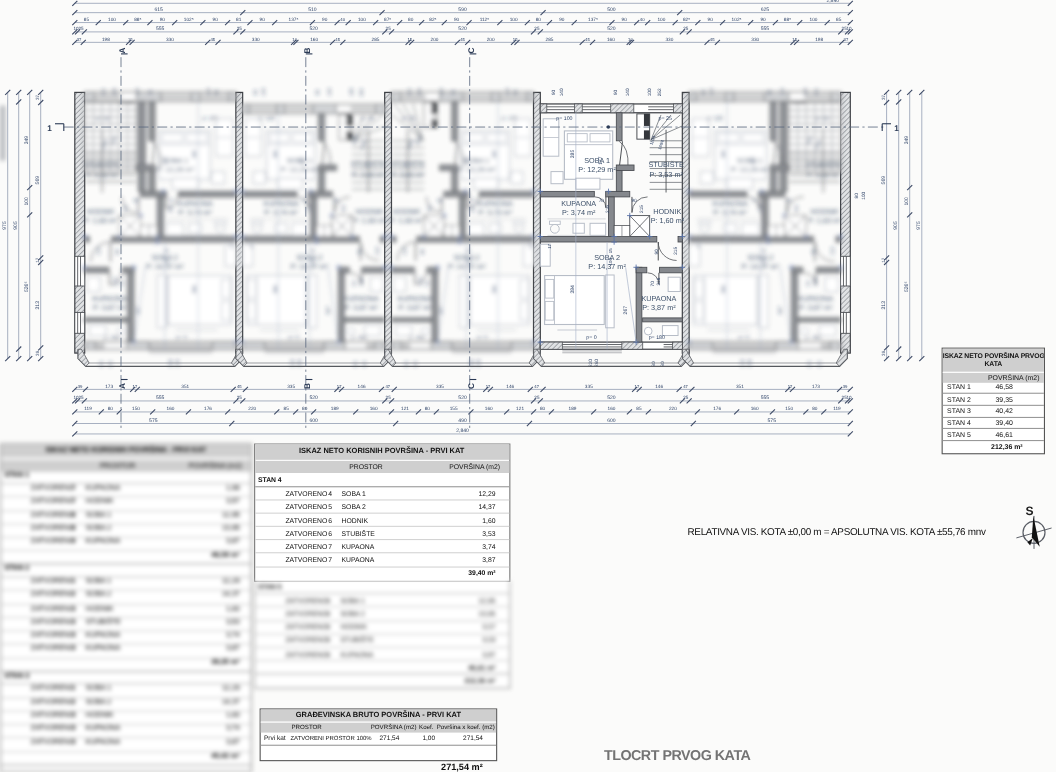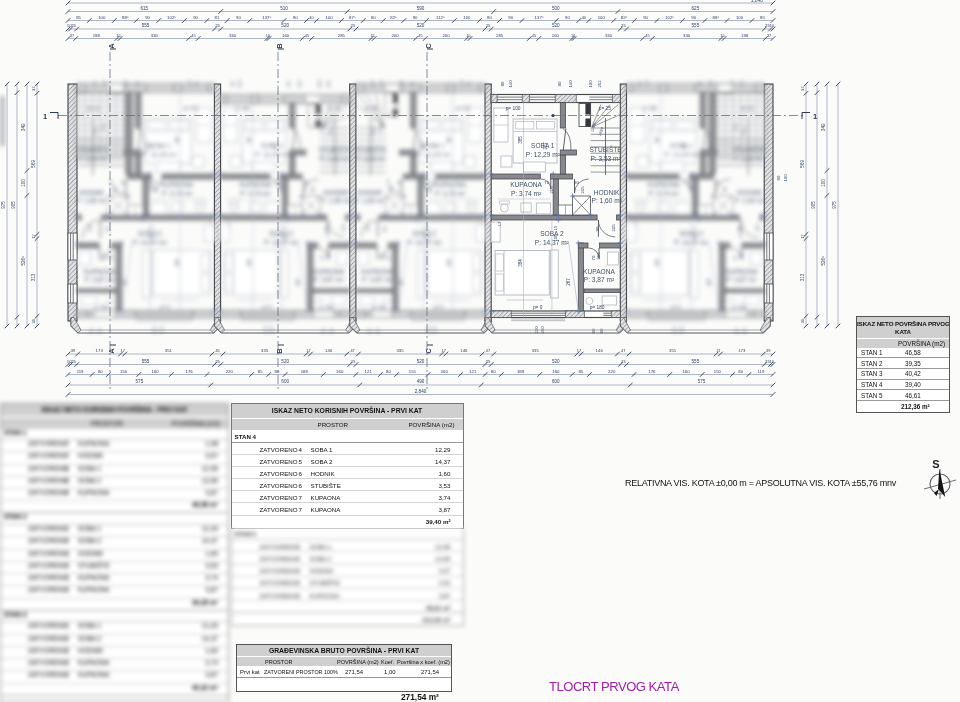--- a/index.html
+++ b/index.html
@@ -1601,13 +1601,13 @@
         <span style="position:absolute;left:147px;top:2.5px;">1,00</span>
         <span style="position:absolute;left:184px;top:2.5px;">271,54</span>
       </div>
       <div style="position:relative;height:13px;font-weight:bold;font-size:8.3px;">
         <span style="position:absolute;left:164px;top:14px;text-align:center;">271,54 m²</span>
       </div>
     </div>
 
 <div style="position:absolute;left:625px;top:478px;font-size:9px;color:#111;white-space:nowrap;letter-spacing:-0.28px;">RELATIVNA VIS. KOTA ±0,00 m = APSOLUTNA VIS. KOTA ±55,76 mnv</div>
 
-<div style="position:absolute;left:549px;top:679px;font-size:13px;font-weight:normal;color:#a21caf;white-space:nowrap;letter-spacing:-0.45px;">TLOCRT PRVOG KATA</div>
+<div style="position:absolute;left:549px;top:679px;font-size:13px;font-weight:bold;color:#737373;white-space:nowrap;letter-spacing:-0.45px;">TLOCRT PRVOG KATA</div>
 </div>
 </body></html>

